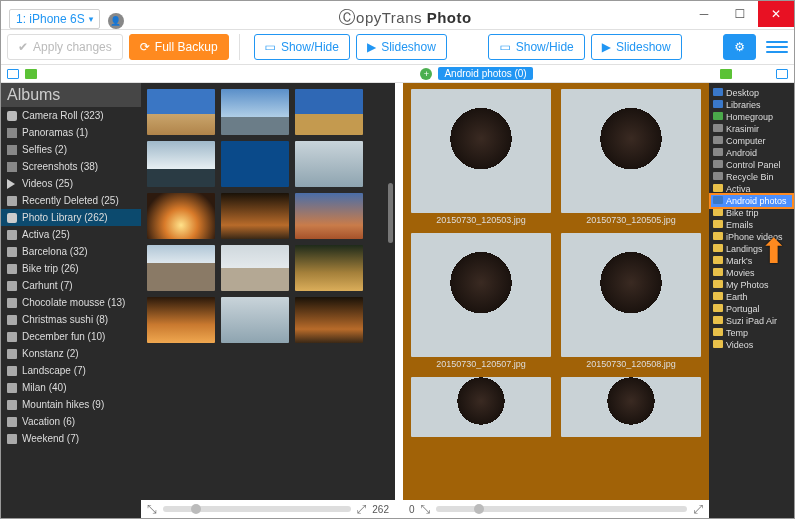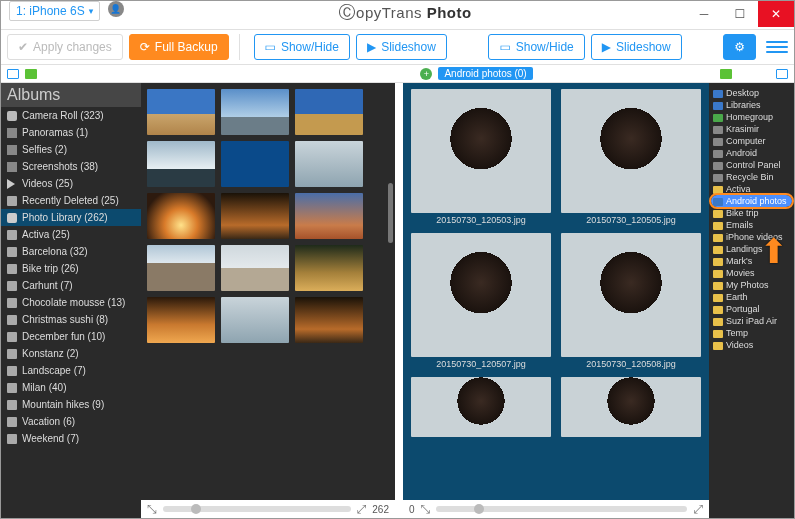--- a/index.html
+++ b/index.html
@@ -1,19 +1,19 @@
 <!DOCTYPE html>
 <html><head>
 <meta charset="utf-8">
 <style>
   * { box-sizing: border-box; margin: 0; padding: 0; font-family: "Segoe UI", Tahoma, sans-serif; }
   body { width: 795px; height: 519px; background: #fff; overflow: hidden; font-size: 11px; color: #222; border: 1px solid #999; }
 
   
-  .titlebar { height: 28px; display:flex; align-items:flex-start; padding:0 0 0 8px; background:#fff; }
+  .titlebar { height: 28px; display:flex; align-items:flex-end; padding:0 0 0 8px; background:#fff; }
   .device-select { color:#2196f3; font-size:12px; display:flex; align-items:center; gap:4px; cursor:pointer; padding:2px 6px; border:1px solid #d0d0d0; border-radius:2px; }
   .device-select .chev { font-size:9px; }
   .ball { width:16px;height:16px;border-radius:50%;background:#888;margin-left:8px;display:flex;align-items:center;justify-content:center;color:#fff;font-size:9px; }
   .app-title { flex:1; text-align:center; font-size:15px; color:#555; letter-spacing:0.5px; }
   .app-title b { font-weight:600; color:#333; }
   .winbtns { display:flex; height:100%; }
   .winbtn { width:36px; height:26px; display:flex; align-items:center; justify-content:center; font-size:12px; color:#555; }
   .winbtn.close { background:#e81123; color:#fff; }
 
   
@@ -66,37 +66,37 @@
   .thumbs .footer { height:18px; background:#fff; display:flex; align-items:center; padding:0 6px; gap:6px; font-size:10px; color:#555; }
   .thumbs .footer .bar { flex:1; height:6px; background:#ddd; border-radius:3px; position:relative; }
   .thumbs .footer .bar::after{content:"";position:absolute;left:15%;top:-2px;width:10px;height:10px;background:#bbb;border-radius:50%;}
   .exp { font-size:12px; color:#777; }
   .scroll-ind { position:absolute; right:2px; top:100px; width:5px; height:60px; background:#777; border-radius:3px; }
 
   
   .divider { width:8px; background:#fff; }
 
   
-  .thumbs2 { flex:1.1; background:#0c4a6e; display:flex; flex-direction:column; }
+  .thumbs2 { flex:1.1; background:#a16207; display:flex; flex-direction:column; }
   .thumbs2 .grid { flex:1; padding:6px 8px; overflow:hidden; }
   .thumbs2 .row { display:flex; gap:10px; margin-bottom:2px; }
   .ph2 { width:140px; height:124px; background:linear-gradient(#c9d2d6,#aeb9bd); border-radius:1px; }
   .cap { font-size:9px; color:#ddd; text-align:center; margin:2px 0 6px; width:140px; white-space:nowrap; overflow:hidden; }
   .thumbs2 .footer { height:18px; background:#fff; display:flex; align-items:center; padding:0 6px; gap:6px; font-size:10px; color:#555; }
   .thumbs2 .footer .bar { flex:1; height:6px; background:#ddd; border-radius:3px; position:relative;}
   .thumbs2 .footer .bar::after{content:"";position:absolute;left:15%;top:-2px;width:10px;height:10px;background:#bbb;border-radius:50%;}
 
   
   .tree { width:85px; background:#2a2a2a; color:#ddd; font-size:9px; padding:4px 2px; overflow:hidden; position:relative; }
-  .tree .node { display:flex; align-items:flex-end; gap:3px; padding:1px 0 1px 2px; white-space:nowrap; cursor:pointer; }
+  .tree .node { display:flex; align-items:flex-start; gap:3px; padding:1px 0 1px 2px; white-space:nowrap; cursor:pointer; }
   .tree .node .fic { width:10px; height:8px; background:#e8c04a; border-radius:1px; flex:none; }
   .tree .node .fic.blue { background:#3a78c9; }
   .tree .node .fic.green { background:#4aa84a; }
   .tree .node .fic.grey { background:#888; }
-  .tree .node.sel { background:#4d90fe; color:#fff; outline:2px solid #ff8a1f; outline-offset:0;border-radius:6px; }
+  .tree .node.sel { background:#4d90fe; color:#fff; outline:2px solid #ff8a1f; outline-offset:0; }
   .ind0{padding-left:2px}.ind1{padding-left:10px}
   .arrow { position:absolute; right:6px; top:148px; font-size:34px; color:#ff8a1f; pointer-events:none; text-shadow:0 0 2px #000;}
 
   
   .sky1{background:linear-gradient(#3a76c4 0%,#3a76c4 55%,#c9a46b 55%,#b0844a 100%);}
   .sky2{background:linear-gradient(#5a8fc9,#aecde6 60%,#6b7d88 60%);}
   .sky3{background:linear-gradient(#2f68b5 0%,#2f68b5 55%,#c49a4f 55%);}
   .sky4{background:linear-gradient(#9fb8c9,#e6eef2 60%,#2a3b44 60%);}
   .sky5{background:#0a4a8a;}
   .sky6{background:linear-gradient(#c9d4da,#8ea4b0);}

